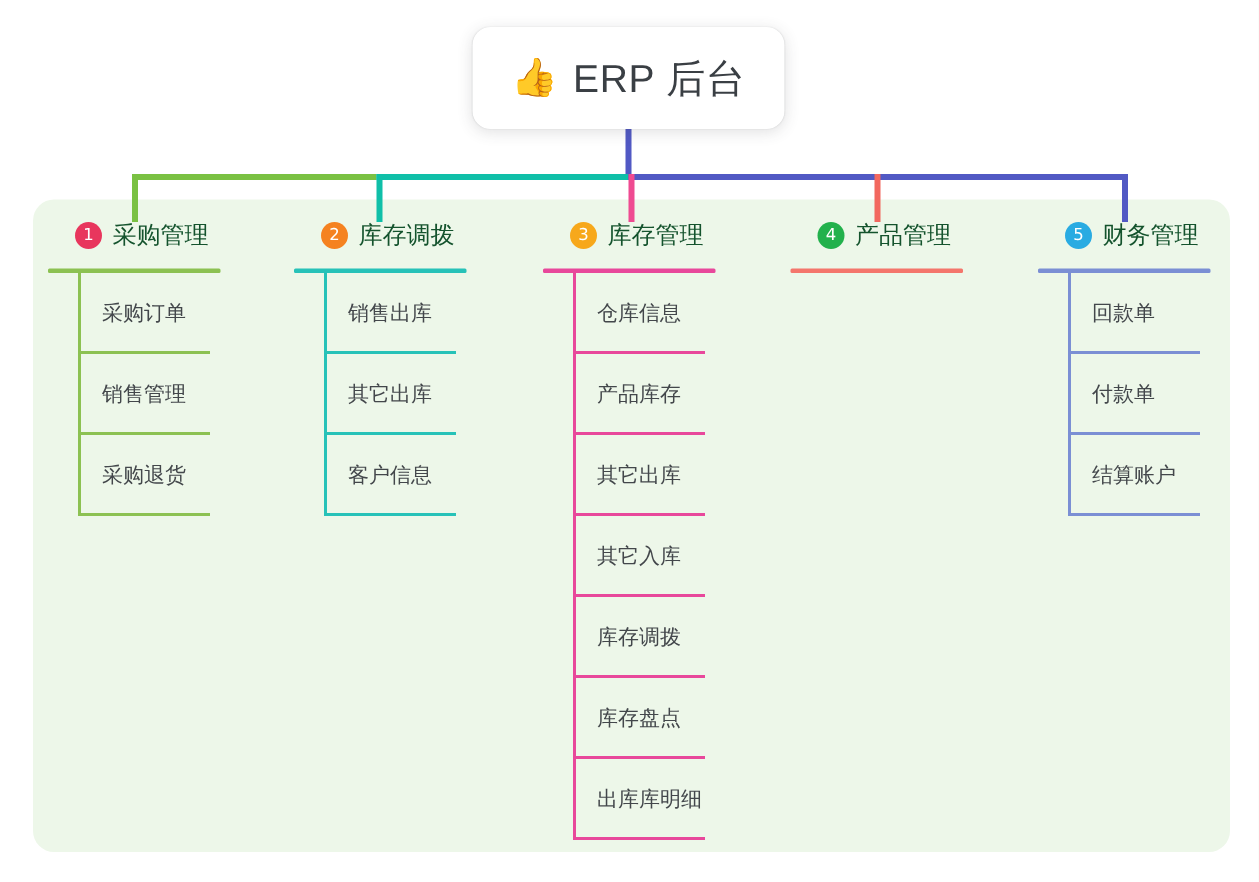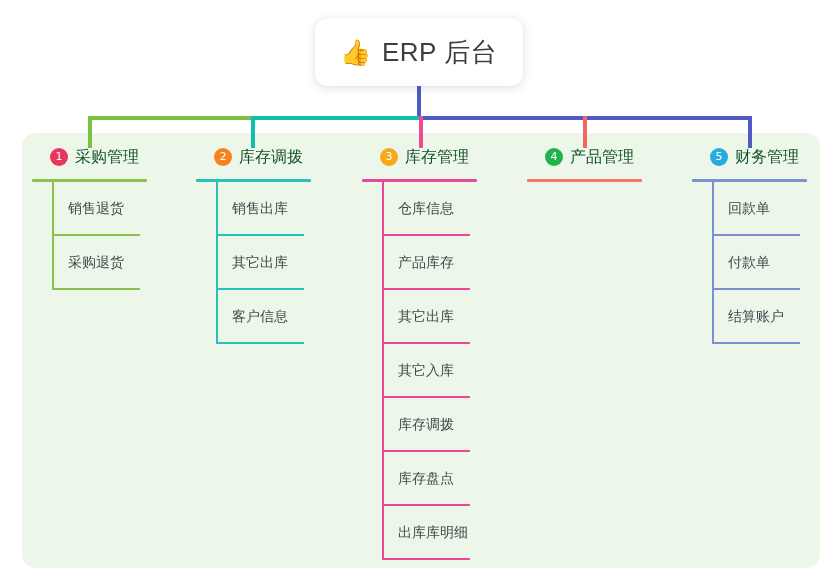--- a/index.html
+++ b/index.html
@@ -153,21 +153,26 @@
     <div class="column" style="left: 32px;">
       <div class="col-head">
         <span class="badge" style="background: rgb(232, 54, 93);">1</span>
         <span class="col-title">采购管理</span>
       </div>
       <div class="head-rule" style="background: rgb(140, 193, 82); width: 115px;"></div>
       <div class="items">
         <div class="item">
           <div class="bar-left" style="background: rgb(140, 193, 82);"></div>
           <div class="bar-bottom" style="background: rgb(140, 193, 82); width: 88px;"></div>
-          <span class="label">销售退货</span>
+          <span class="label">采购订单</span>
+        </div>
+        <div class="item">
+          <div class="bar-left" style="background: rgb(140, 193, 82);"></div>
+          <div class="bar-bottom" style="background: rgb(140, 193, 82); width: 88px;"></div>
+          <span class="label">销售管理</span>
         </div>
         <div class="item">
           <div class="bar-left" style="background: rgb(140, 193, 82);"></div>
           <div class="bar-bottom" style="background: rgb(140, 193, 82); width: 88px;"></div>
           <span class="label">采购退货</span>
         </div>
       </div>
     </div>
     <div class="column" style="left: 196px;">
       <div class="col-head">

